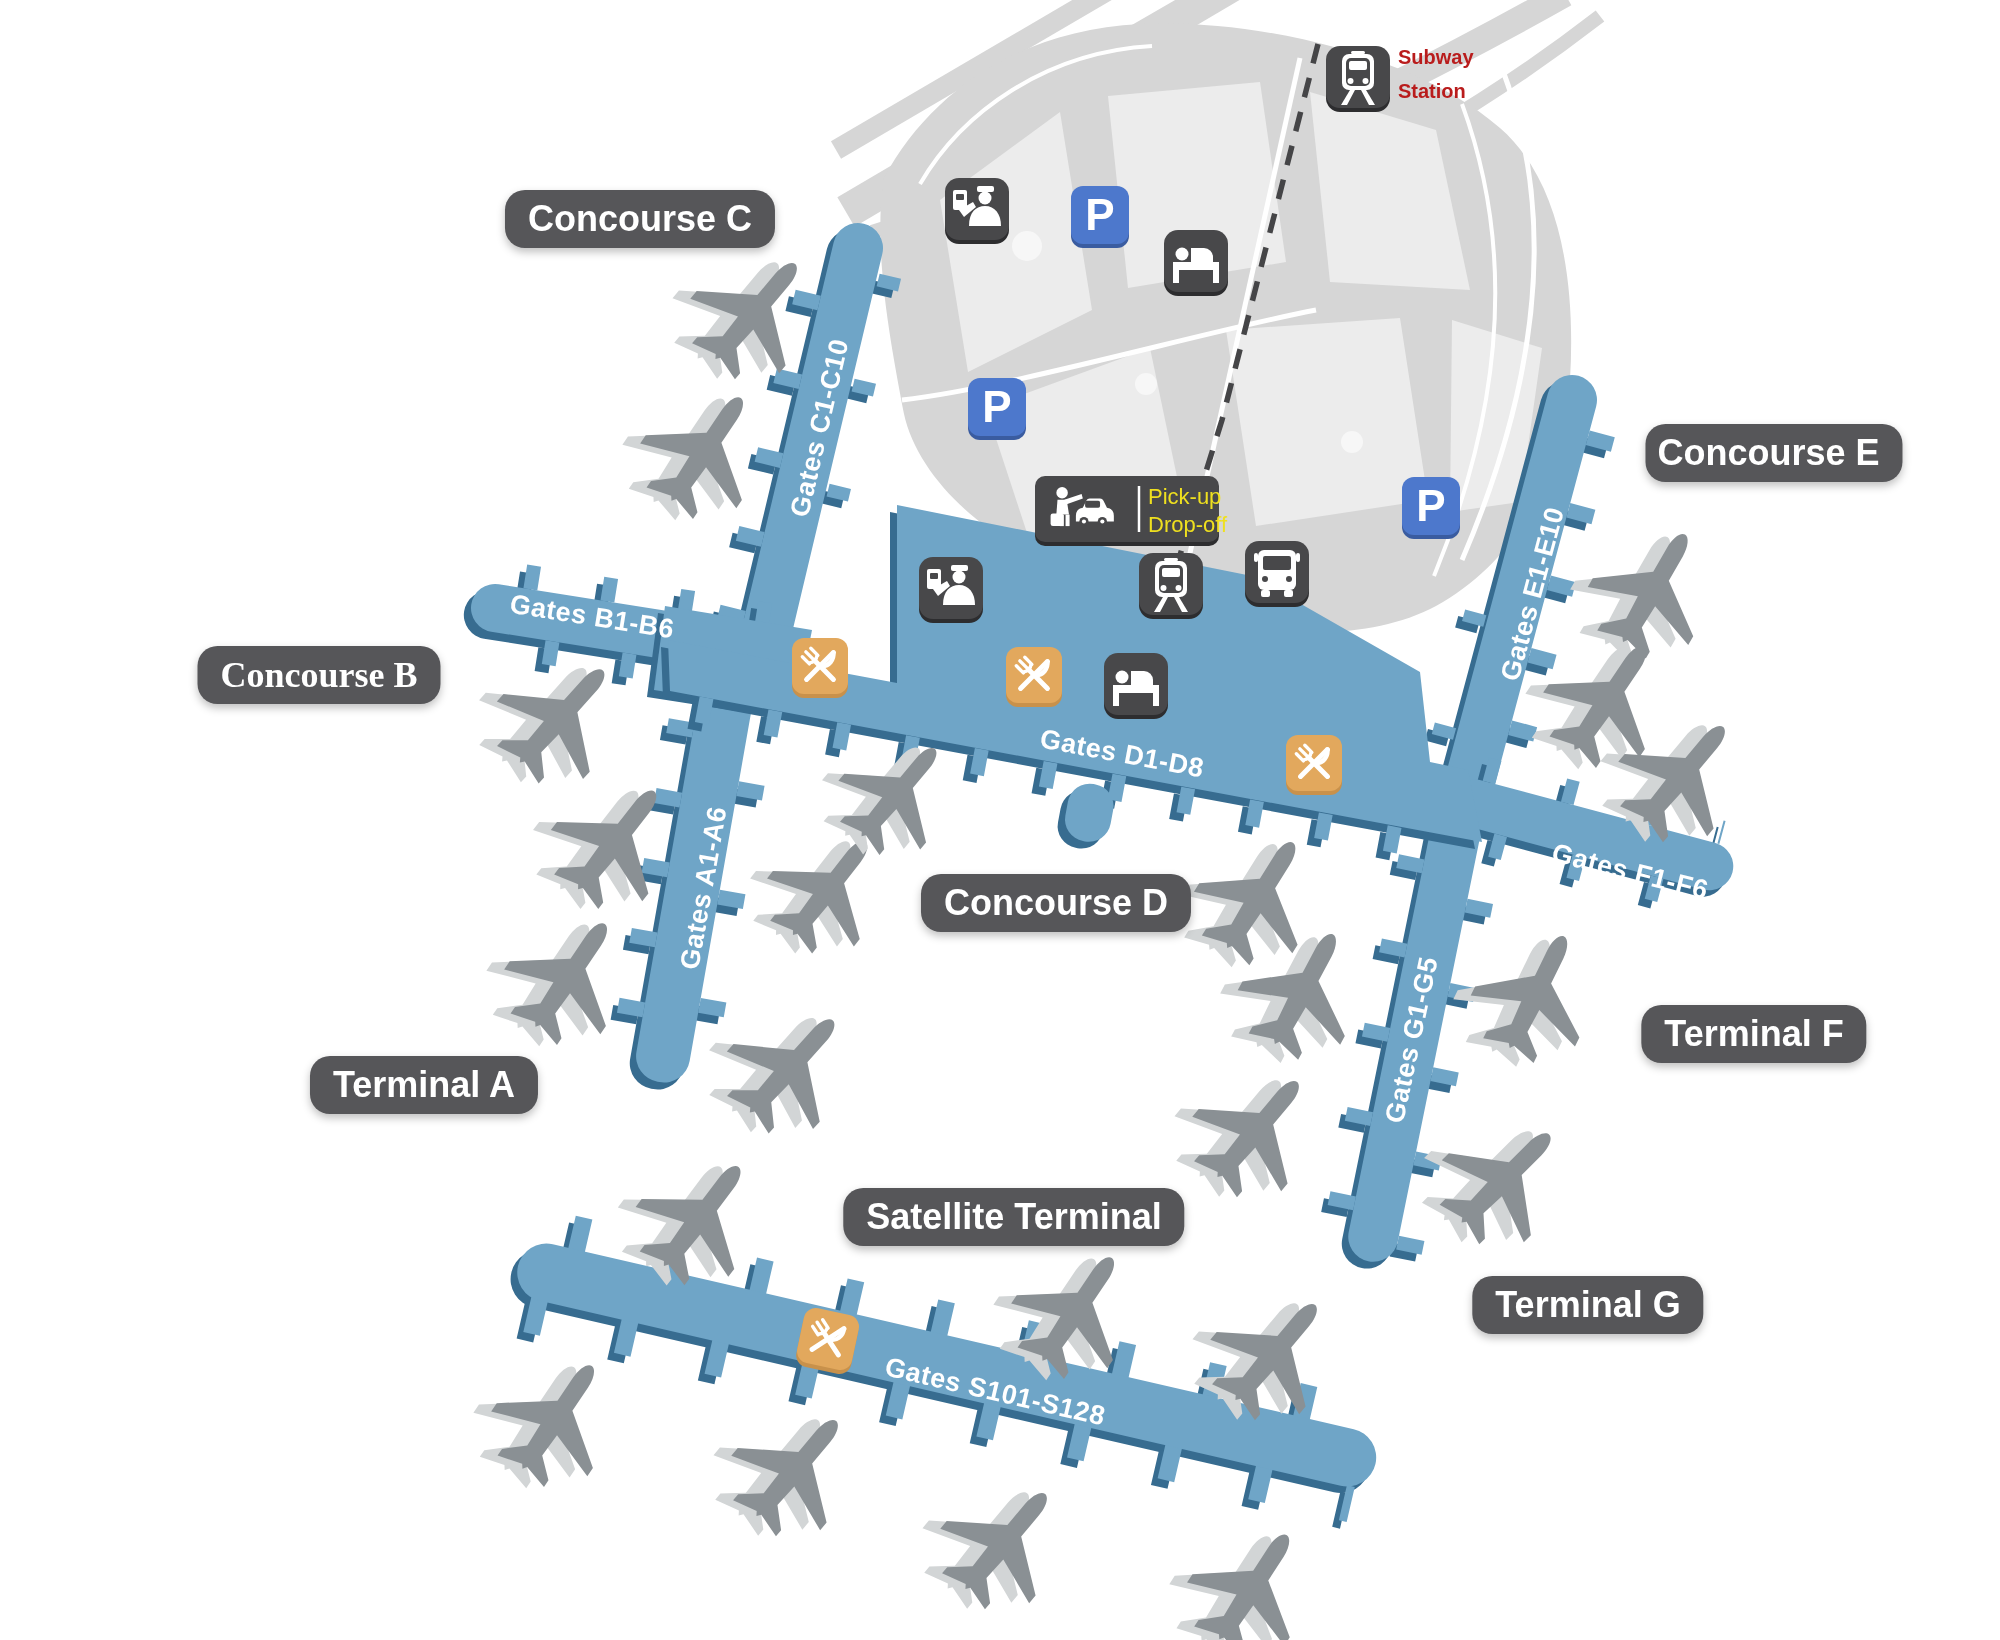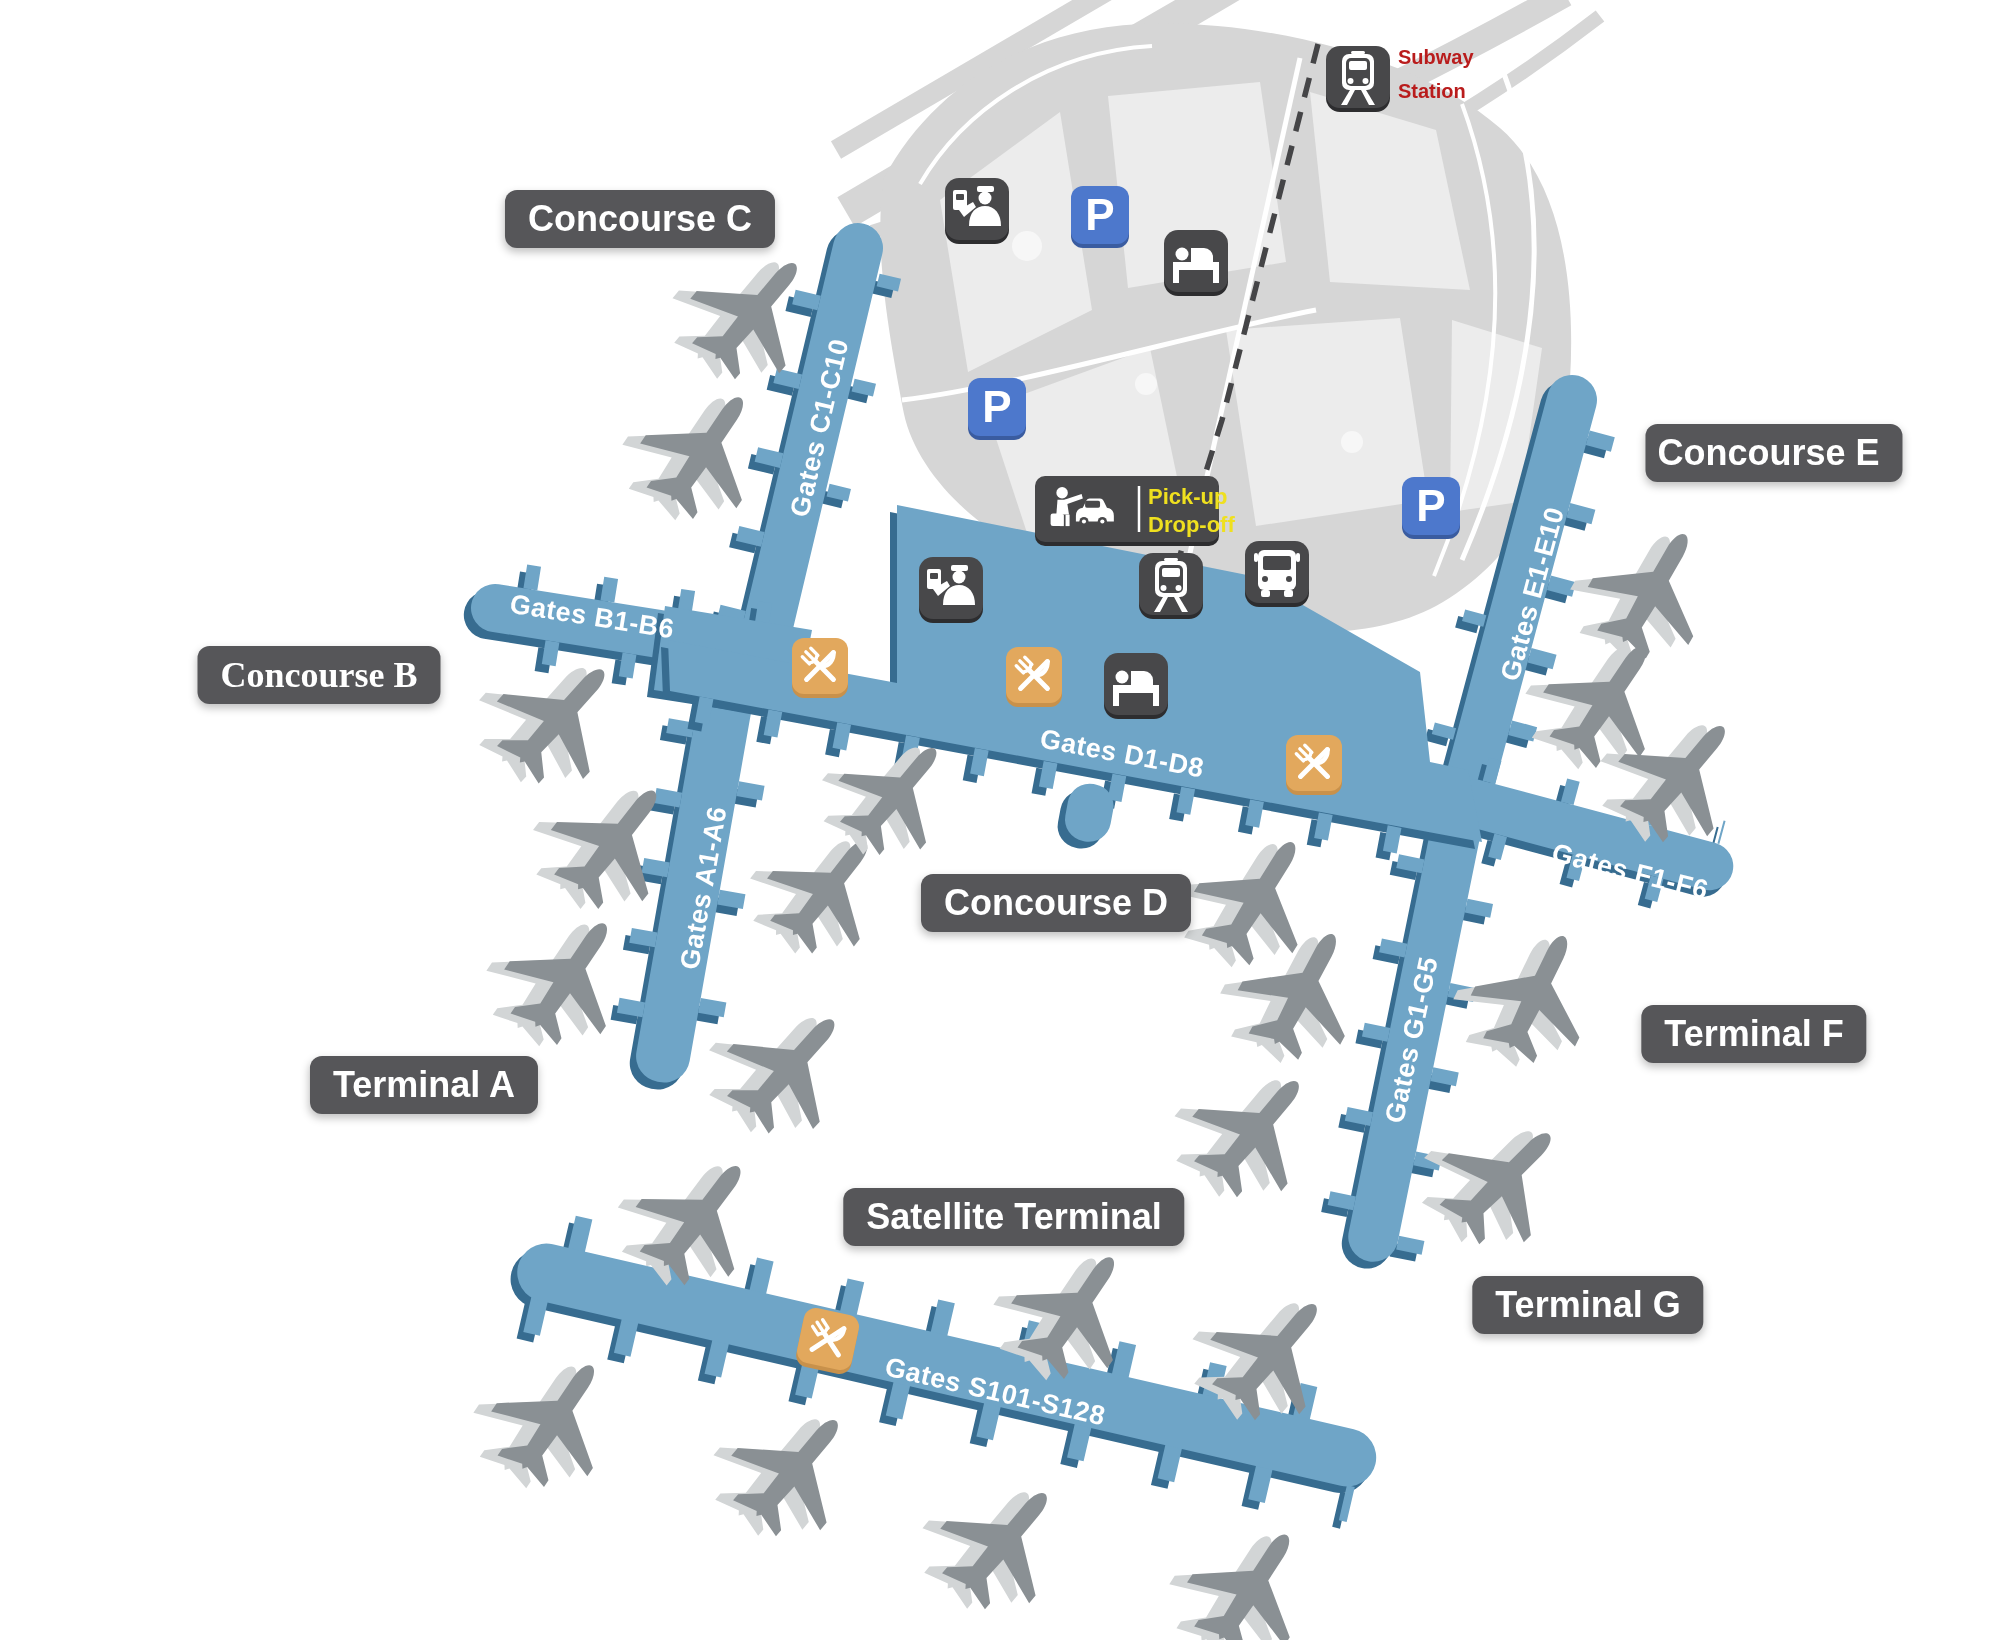--- a/index.html
+++ b/index.html
@@ -7,27 +7,27 @@
     --icon-dark:#48484A; --icon-blue:#4D78CC; --icon-orange:#E2A85D;
     --plane-gray:#8A9094; --plane-shadow:#D2D5D6; --road-gray:#D6D6D6;
     --lot-gray:#ECECEC; --highlight-yellow:#EFE01F;
   }
   html,body{margin:0;padding:0;background:#fff;}
   .stage{position:relative;width:2000px;height:1640px;background:#fff;overflow:hidden;
          font-family:"Liberation Sans",sans-serif;}
   .stage svg{position:absolute;left:0;top:0;}
   .clabel{position:absolute;transform:translate(-50%,-50%);background:var(--label-bg);
           color:#fff;font-weight:700;font-size:36px;line-height:1;padding:11px 23px;
-          border-radius:12px;white-space:nowrap;box-shadow:0 4px 9px rgba(0,0,0,.25);z-index:5;}
+          border-radius:20px;white-space:nowrap;box-shadow:0 4px 9px rgba(0,0,0,.25);z-index:5;}
   .gate{position:absolute;color:#fff;font-weight:700;font-size:27px;line-height:1;
         white-space:nowrap;z-index:4;letter-spacing:.5px;}
   .sub-label{position:absolute;left:1398px;top:40px;color:#b91c1c;font-weight:700;
              font-size:20px;line-height:34px;z-index:5;}
   .pickup-label{position:absolute;left:1148px;top:483px;color:var(--highlight-yellow);
-                font-weight:700;font-size:22px;line-height:28px;z-index:6;}
+                font-weight:400;font-size:22px;line-height:28px;z-index:6;}
   .shd-fill{fill:var(--pier-shadow);}
   .blu-fill{fill:var(--pier-blue);}
   .stub{fill:none;stroke:var(--pier-blue);}
   .stub-s{fill:none;stroke:var(--pier-shadow);}
 </style>
 </head>
 <body>
 
 <div class="stage">
 

